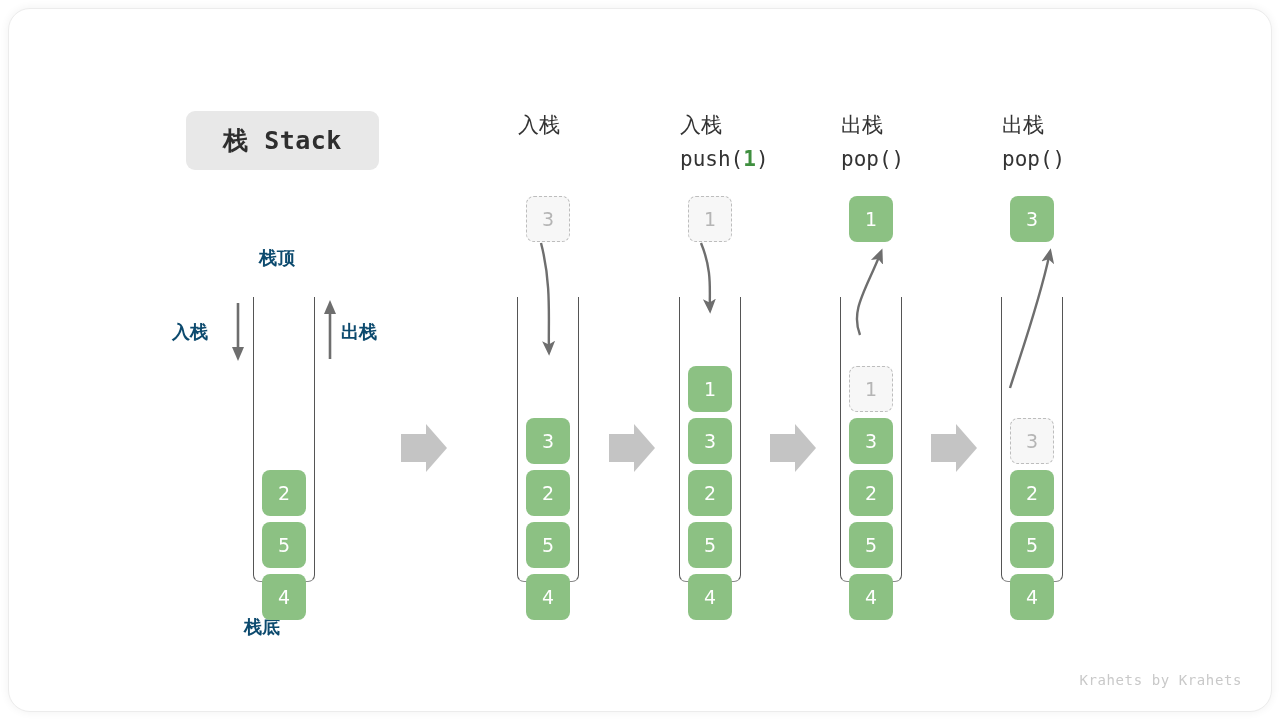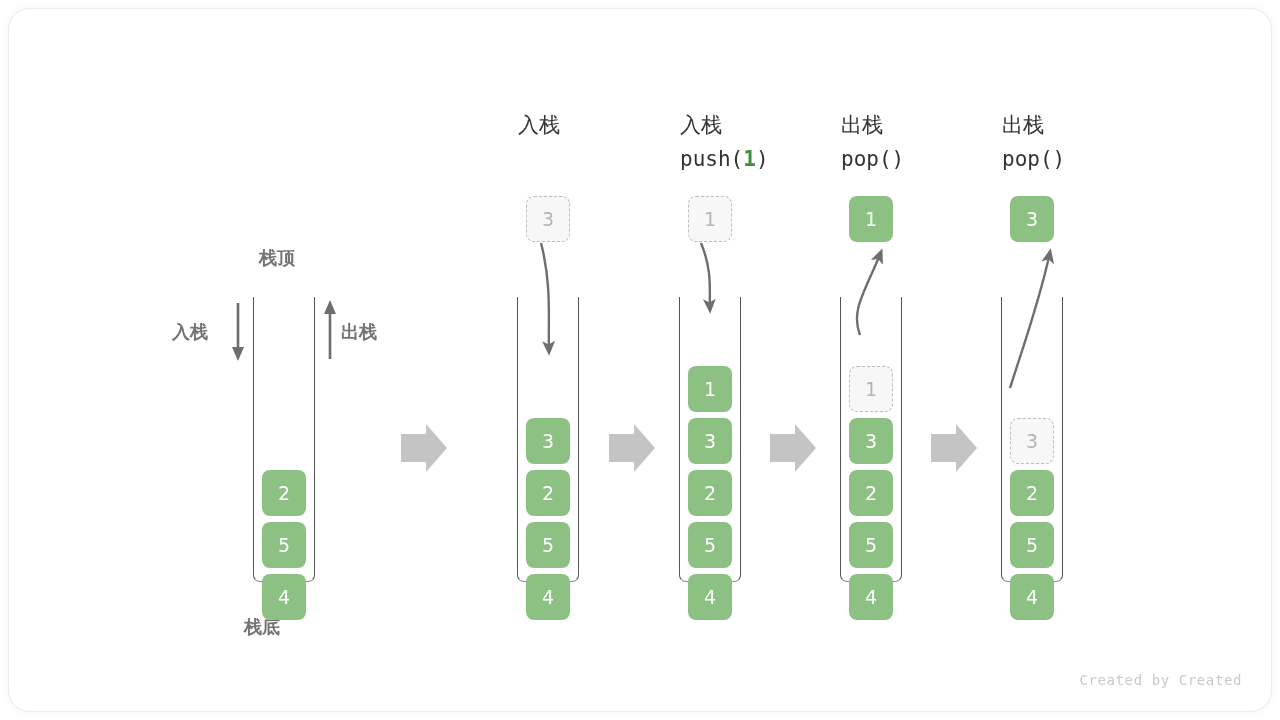--- a/index.html
+++ b/index.html
@@ -52,21 +52,21 @@
     color: #2e2e2e;
     font-family: "DejaVu Sans Mono", "Liberation Mono", monospace;
     font-size: 25px;
     font-weight: bold;
     letter-spacing: 0.5px;
   }
 
   
   .cn-label {
     position: absolute;
-    color: #737373;
+    color: #0c4a6e;
     font-family: Liberation Sans, sans-serif;
     font-size: 18px;
     font-weight: bold;
     white-space: nowrap;
   }
   .op-header {
     position: absolute;
     width: 170px;
     text-align: left;
     color: #333333;
@@ -123,20 +123,23 @@
     font-size: 14px;
     letter-spacing: 0.6px;
   }
 </style>
 </head>
 <body>
 
 <div id="stage">
   <div class="card-frame"></div>
 
+  <div class="title-badge">
+    <span>栈 Stack</span>
+  </div>
 
   <div class="cn-label" style="left:259px; top:246px;">栈顶</div>
   <div class="cn-label" style="left:244px; top:615px;">栈底</div>
   <div class="cn-label" style="left:172px; top:320px;">入栈</div>
   <div class="cn-label" style="left:341px; top:320px;">出栈</div>
 
   <div class="stack-box" style="left:253px; top:297px; width:62px; height:285px;"></div>
   <div id="left-cells">
       <div class="cell" style="left: 262px; top: 470px;">2</div>
       <div class="cell" style="left: 262px; top: 522px;">5</div>
@@ -219,14 +222,14 @@
 
     <path d="M541,243 C552,285 548,322 549,352" stroke="#6e6e6e" stroke-width="2.4" fill="none" marker-end="url(#mk-dark)"></path>
 
     <path d="M701,243 C713,272 709,292 710,310" stroke="#6e6e6e" stroke-width="2.4" fill="none" marker-end="url(#mk-dark)"></path>
 
     <path d="M860,335 C850,310 866,290 881,252" stroke="#6e6e6e" stroke-width="2.4" fill="none" marker-end="url(#mk-dark)"></path>
 
     <path d="M1010,388 C1022,350 1040,300 1050,252" stroke="#6e6e6e" stroke-width="2.4" fill="none" marker-end="url(#mk-dark)"></path>
   </svg>
 
-  <div class="footer">Created by Created</div>
+  <div class="footer">Krahets by Krahets</div>
 </div>
 
 </body></html>

